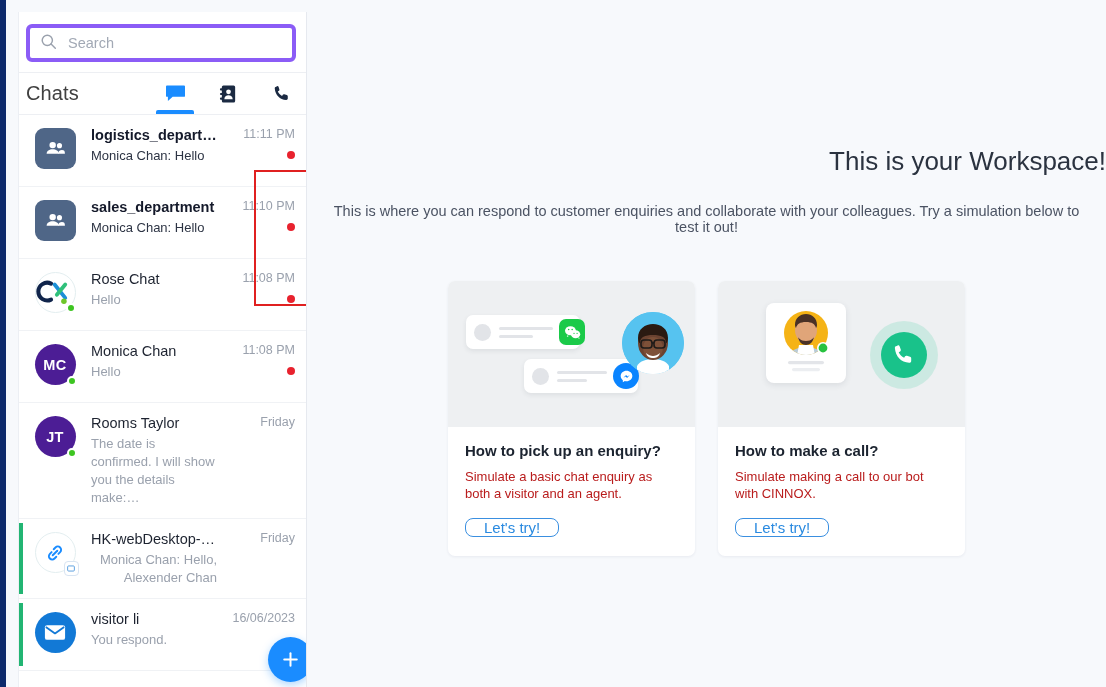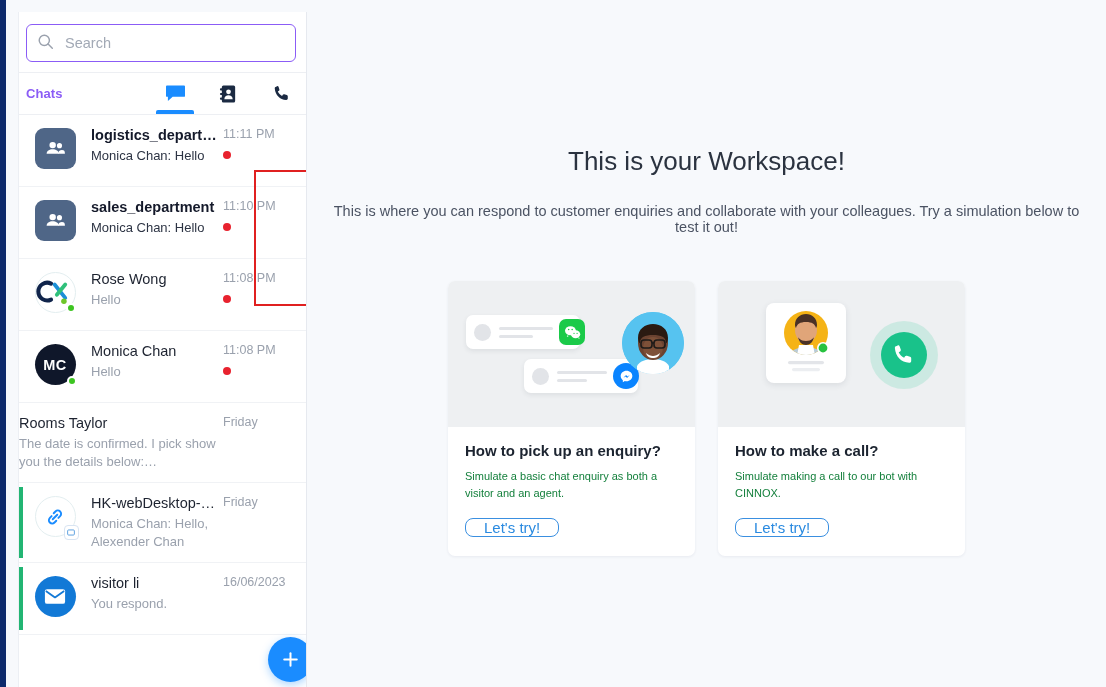--- a/index.html
+++ b/index.html
@@ -35,40 +35,40 @@
     border-right: 1px solid #e6e9ef;
     overflow: hidden;
   }
   .sidebar-scroll { position: relative; width: 289px; }
 
   
   .search-wrap { padding: 12px 12px 10px 7px; }
   .search-box {
     display: flex; align-items: center;
     height: 38px;
-    border: 1px solid #8b5cf6; border-radius: 6px;
+    border: 4px solid #8b5cf6; border-radius: 6px;
     background: #fff; padding: 0 10px;
   }
   .search-icon { flex: 0 0 auto; margin-right: 9px; display: block; }
   .search-input {
     border: 0; outline: 0; flex: 1 1 auto;
     font-family: "Liberation Sans", sans-serif;
     font-size: 14.5px; color: #3b4251; background: transparent;
   }
   .search-input::placeholder { color: #a2a9b5; }
 
   
   .chats-header {
     display: flex; align-items: center;
     height: 43px; padding: 0 14px 0 7px;
     border-top: 1px solid #edeff3;
     border-bottom: 1px solid #edeff3;
     position: relative;
   }
-  .chats-title { font-size: 13px; font-weight: bold; color: #8b5cf6; letter-spacing: .1px; }
+  .chats-title { font-size: 20px; font-weight: normal; color: #404040; letter-spacing: .1px; }
   .tabs { margin-left: auto; display: flex; align-items: flex-end; gap: 27px; height: 100%; }
   .tab {
     position: relative; display: flex; align-items: center; justify-content: center;
     width: 26px; height: 100%; cursor: pointer;
   }
   .tab .underline {
     position: absolute; bottom: 0; left: -6px; right: -6px; height: 4px;
     background: #1a8cff; border-radius: 2px 2px 0 0;
   }
 
@@ -97,21 +97,21 @@
     display: flex; align-items: center; justify-content: center;
     padding-top: 2px;
   }
   .avatar {
     position: relative; width: 41px; height: 41px;
     display: flex; align-items: center; justify-content: center;
     font-size: 14.5px; font-weight: bold; color: #fff; letter-spacing: .4px;
   }
   .av-square { border-radius: 9px; background: #4f6687; }
   .av-circle { border-radius: 50%; }
-  .av-navy { background: #0f172a; }
+  .av-navy { background: #4c1d95; }
   .av-blue { background: #1279d6; }
   .av-ring { background: #fff; border: 1.5px solid #e3eef0; border-radius: 50%; }
   .presence {
     position: absolute; right: -1px; bottom: -1px;
     width: 10px; height: 10px; border-radius: 50%;
     background: #3dc521; border: 2px solid #fff;
   }
   .sub-badge {
     position: absolute; right: -4px; bottom: -4px;
     width: 15px; height: 15px; border-radius: 4px;
@@ -124,21 +124,21 @@
     white-space: nowrap; overflow: hidden; text-overflow: ellipsis;
   }
   .row-title.bold { font-weight: bold; color: #14192a; }
   .row-sub {
     font-size: 13px; color: #9aa1ad; line-height: 18px;
     margin-top: 2px; word-break: break-word;
   }
   .row-sub.dark { color: #2d3444; font-weight: normal; }
   .row-meta {
     flex: 0 0 auto; width: 72px; text-align: center;
-    display: flex; flex-direction: column; align-items: flex-start;
+    display: flex; flex-direction: column; align-items: flex-end;
     padding-top: 1px;
   }
   .row-time { font-size: 12.5px; color: #9aa1ad; white-space: nowrap; }
   .unread-dot { width: 8px; height: 8px; border-radius: 50%; background: #e8222e; margin-top: 10px; }
 
   
   .annotation-box {
     position: absolute; left: 235px; top: 158px;
     width: 72px; height: 136px;
     border: 2.5px solid #e02020;
@@ -154,38 +154,38 @@
     box-shadow: 0 3px 8px rgba(26,140,255,.35);
     z-index: 30;
   }
 
   
   .main {
     position: absolute; left: 307px; top: 0; right: 0; bottom: 0;
     background: #f7f9fc; overflow: hidden;
   }
   .ws-title {
-    text-align: center; font-size: 26px; color: #2b3340;
+    text-align: right; font-size: 26px; color: #2b3340;
     margin: 146px 0 0 0; font-weight: normal;
   }
   .ws-sub {
     text-align: center; font-size: 14.5px; color: #4b5363;
     margin: 26px 14px 0 14px;
   }
   .cards { display: flex; justify-content: center; gap: 23px; margin-top: 46px; }
   .card {
     width: 247px; background: #fff; border-radius: 7px;
     overflow: hidden; box-shadow: 0 1px 3px rgba(30,45,80,.07);
   }
   .card-art {
     height: 146px; background: #eef0f2; position: relative; overflow: hidden;
   }
   .card-text { padding: 15px 17px 19px 17px; }
   .card-title { font-size: 15px; font-weight: bold; color: #1c2430; }
-  .card-desc { font-size: 11px; color: #15803d; line-height: 17px; margin-top: 9px; min-height: 34px; }
+  .card-desc { font-size: 13px; color: #b91c1c; line-height: 17px; margin-top: 9px; min-height: 34px; }
   .card-btn {
     margin-top: 16px; display: inline-block;
     padding: 0 18px; border: 1px solid #3a8fe0; border-radius: 8px;
     background: #fff; color: #2a8ae0; font-size: 15px; cursor: pointer;
     font-family: "Liberation Sans", sans-serif;
   }
 
   
   .msg-card {
     position: absolute; background: #fff; border-radius: 7px;
@@ -322,21 +322,21 @@
                 <svg width="41" height="31" viewBox="0 0 44 33">
                   <path d="M17 6.5a10 10 0 1 0 0 18" fill="none" stroke="#10244b" stroke-width="4.6" stroke-linecap="round"></path>
                   <line x1="21" y1="7.5" x2="33" y2="22.5" stroke="#1b8fd6" stroke-width="4.3" stroke-linecap="round"></line>
                   <line x1="33" y1="7.5" x2="23.5" y2="19" stroke="#2fc07a" stroke-width="4.3" stroke-linecap="round"></line>
                   <circle cx="31.5" cy="26.5" r="3.1" fill="#6ec62a"></circle>
                 </svg>
                 <span class="presence"></span>
               </span>
             </span>
             <span class="row-body">
-              <span class="row-title" style="display: block;">Rose Wong</span>
+              <span class="row-title" style="display: block;">Rose Chat</span>
               <span class="row-sub" style="display: block;">Hello</span>
             </span>
             <span class="row-meta">
               <span class="row-time">11:08 PM</span>
               <span class="unread-dot"></span>
             </span>
           </div>
           <div class="chat-row">
             <span class="avatar-cell">
               <span class="avatar av-circle av-navy">MC<span class="presence"></span></span>
@@ -344,23 +344,26 @@
             <span class="row-body">
               <span class="row-title" style="display: block;">Monica Chan</span>
               <span class="row-sub" style="display: block;">Hello</span>
             </span>
             <span class="row-meta">
               <span class="row-time">11:08 PM</span>
               <span class="unread-dot"></span>
             </span>
           </div>
           <div class="chat-row">
+            <span class="avatar-cell">
+              <span class="avatar av-circle av-navy">JT<span class="presence"></span></span>
+            </span>
             <span class="row-body">
               <span class="row-title" style="display: block;">Rooms Taylor</span>
-              <span class="row-sub" style="display: block;">The date is confirmed. I pick show you the details below:…</span>
+              <span class="row-sub" style="display: block;">The date is confirmed. I will show you the details make:…</span>
             </span>
             <span class="row-meta">
               <span class="row-time">Friday</span>
             </span>
           </div>
           <div class="chat-row">
             <span class="row-accent"></span>
             <span class="avatar-cell">
               <span class="avatar av-ring">
                 <svg width="22" height="22" viewBox="0 0 24 24">
@@ -370,21 +373,21 @@
                 </svg>
                 <span class="sub-badge">
                   <svg width="8" height="7" viewBox="0 0 10 8">
                     <rect x="0.8" y="0.8" width="8.4" height="6.4" rx="1.2" fill="none" stroke="#5a9fe0" stroke-width="1.2"></rect>
                   </svg>
                 </span>
               </span>
             </span>
             <span class="row-body">
               <span class="row-title" style="display: block;">HK-webDesktop-228</span>
-              <span class="row-sub" style="display: block;">Monica Chan: Hello, Alexender Chan</span>
+              <span class="row-sub" style="display: block; text-align: right;">Monica Chan: Hello, Alexender Chan</span>
             </span>
             <span class="row-meta">
               <span class="row-time">Friday</span>
             </span>
           </div>
           <div class="chat-row">
             <span class="row-accent"></span>
             <span class="avatar-cell">
               <span class="avatar av-circle av-blue">
                 <svg width="22" height="17" viewBox="0 0 24 18">

